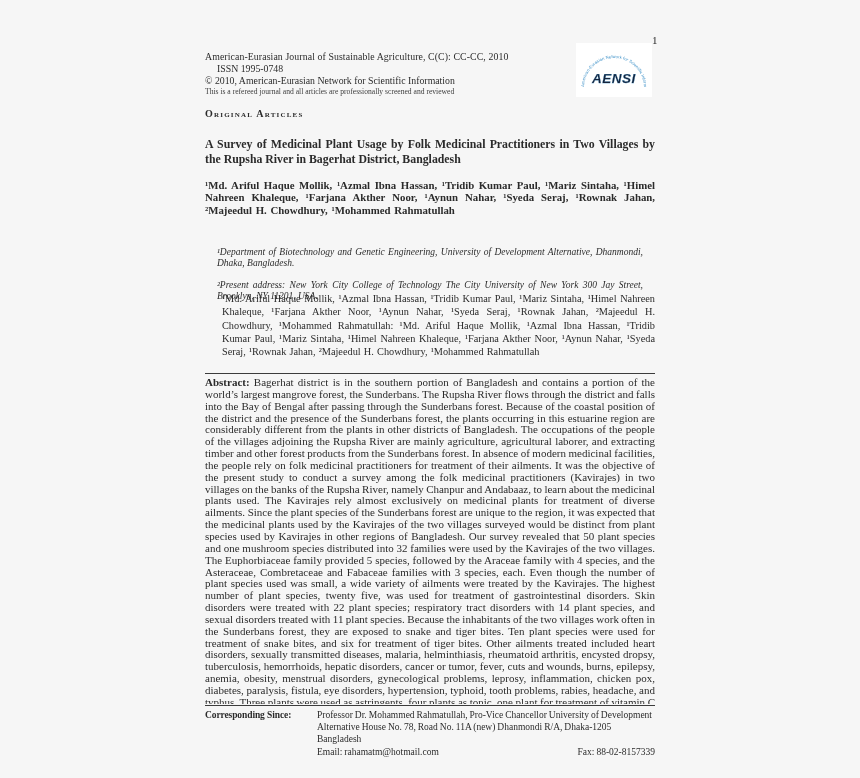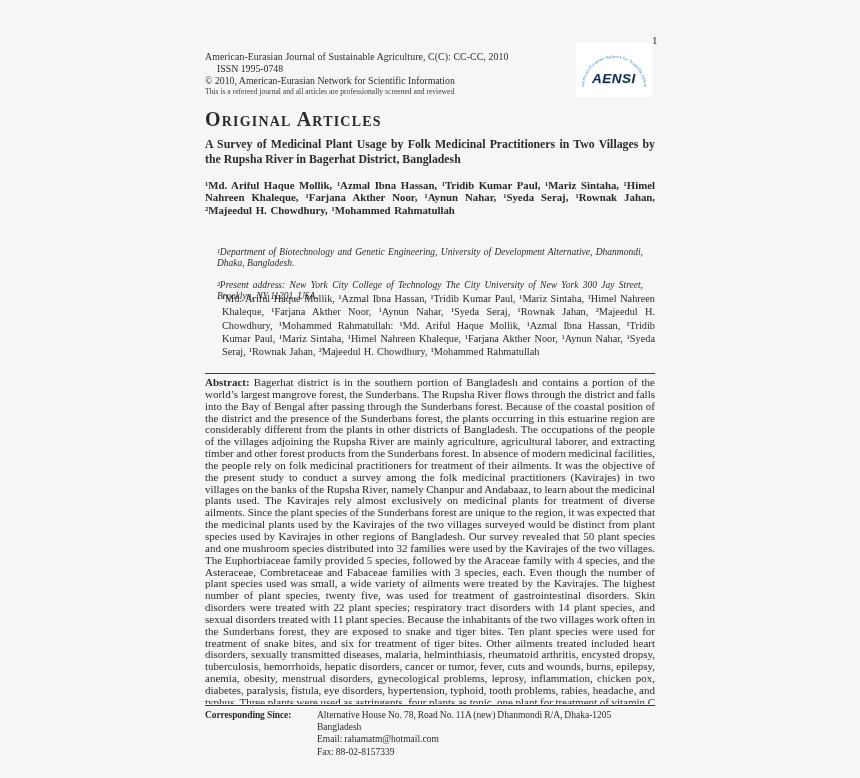--- a/index.html
+++ b/index.html
@@ -31,21 +31,21 @@
   .arc-text { font-family: "Liberation Sans", sans-serif; font-size: 4.1px; fill: #3a8fc7; letter-spacing: 0.1px; }
   .acronym-text {
     font-family: "Liberation Sans", sans-serif; font-weight: bold; font-style: italic;
     font-size: 13.5px; fill: #16243c; stroke: #3a8fc7; stroke-width: 0.25px; letter-spacing: 0.5px;
   }
   .page-number { position: absolute; left: 652px; top: 34px; font-size: 11px; }
 
   
   .section-heading {
     top: 108px;
-    font-size: 20px; font-weight: bold; font-variant: small-caps;
+    font-size: 10px; font-weight: bold; font-variant: small-caps;
     letter-spacing: 1.2px;
   }
   .article-title {
     top: 137px;
     font-size: 11.8px; font-weight: bold; line-height: 15px;
     text-align: justify;
   }
   .authors {
     top: 179px;
     font-size: 10.8px; font-weight: bold; line-height: 12.3px;
@@ -76,21 +76,21 @@
     text-align: justify;
     word-spacing: -0.3px;
     height: 327px; overflow: hidden;
   }
   .abstract-label { font-weight: bold; }
 
   
   .corresponding { top: 709px; display: flex; font-size: 9.5px; line-height: 12.2px; }
   .corresponding .label { font-weight: bold; flex: none; width: 112px; letter-spacing: -0.1px; }
   .corresponding .content { flex: 1; word-spacing: -0.4px; }
-  .email-fax { display: flex; justify-content: space-between; flex-direction: column; }
+  .email-fax { display: flex; justify-content: space-between; }
 </style>
 </head>
 <body>
 
 <div class="sheet">
 
   <div class="col masthead">
     <div class="journal-line">American-Eurasian Journal of Sustainable Agriculture, C(C): CC-CC, 2010</div>
     <div class="issn-line">ISSN 1995-0748</div>
     <div class="copyright-line">© 2010, American-Eurasian Network for Scientific Information</div>
@@ -128,20 +128,21 @@
 
   <div class="col abstract">
     <span class="abstract-label">Abstract:</span><span> Bagerhat district is in the southern portion of Bangladesh and contains a portion of the world’s largest mangrove forest, the Sunderbans. The Rupsha River flows through the district and falls into the Bay of Bengal after passing through the Sunderbans forest. Because of the coastal position of the district and the presence of the Sunderbans forest, the plants occurring in this estuarine region are considerably different from the plants in other districts of Bangladesh. The occupations of the people of the villages adjoining the Rupsha River are mainly agriculture, agricultural laborer, and extracting timber and other forest products from the Sunderbans forest. In absence of modern medicinal facilities, the people rely on folk medicinal practitioners for treatment of their ailments. It was the objective of the present study to conduct a survey among the folk medicinal practitioners (Kavirajes) in two villages on the banks of the Rupsha River, namely Chanpur and Andabaaz, to learn about the medicinal plants used. The Kavirajes rely almost exclusively on medicinal plants for treatment of diverse ailments. Since the plant species of the Sunderbans forest are unique to the region, it was expected that the medicinal plants used by the Kavirajes of the two villages surveyed would be distinct from plant species used by Kavirajes in other regions of Bangladesh. Our survey revealed that 50 plant species and one mushroom species distributed into 32 families were used by the Kavirajes of the two villages. The Euphorbiaceae family provided 5 species, followed by the Araceae family with 4 species, and the Asteraceae, Combretaceae and Fabaceae families with 3 species, each. Even though the number of plant species used was small, a wide variety of ailments were treated by the Kavirajes. The highest number of plant species, twenty five, was used for treatment of gastrointestinal disorders. Skin disorders were treated with 22 plant species; respiratory tract disorders with 14 plant species, and sexual disorders treated with 11 plant species. Because the inhabitants of the two villages work often in the Sunderbans forest, they are exposed to snake and tiger bites. Ten plant species were used for treatment of snake bites, and six for treatment of tiger bites. Other ailments treated included heart disorders, sexually transmitted diseases, malaria, helminthiasis, rheumatoid arthritis, encysted dropsy, tuberculosis, hemorrhoids, hepatic disorders, cancer or tumor, fever, cuts and wounds, burns, epilepsy, anemia, obesity, menstrual disorders, gynecological problems, leprosy, inflammation, chicken pox, diabetes, paralysis, fistula, eye disorders, hypertension, typhoid, tooth problems, rabies, headache, and typhus. Three plants were used as astringents, four plants as tonic, one plant for treatment of vitamin C deficiency, three plants as antidote to poisoning, five plants as stimulants of the central nervous system, and</span>
   </div>
 
   <div class="rule rule-footer"></div>
 
   <div class="col corresponding">
     <div class="label">Corresponding Since:</div>
     <div class="content">
+      <div>Professor Dr. Mohammed Rahmatullah, Pro-Vice Chancellor University of Development</div>
       <div>Alternative House No. 78, Road No. 11A (new) Dhanmondi R/A, Dhaka-1205 Bangladesh</div>
       <div class="email-fax">
         <span>Email: rahamatm@hotmail.com</span>
         <span>Fax: 88-02-8157339</span>
       </div>
     </div>
   </div>
 
 </div>
 

